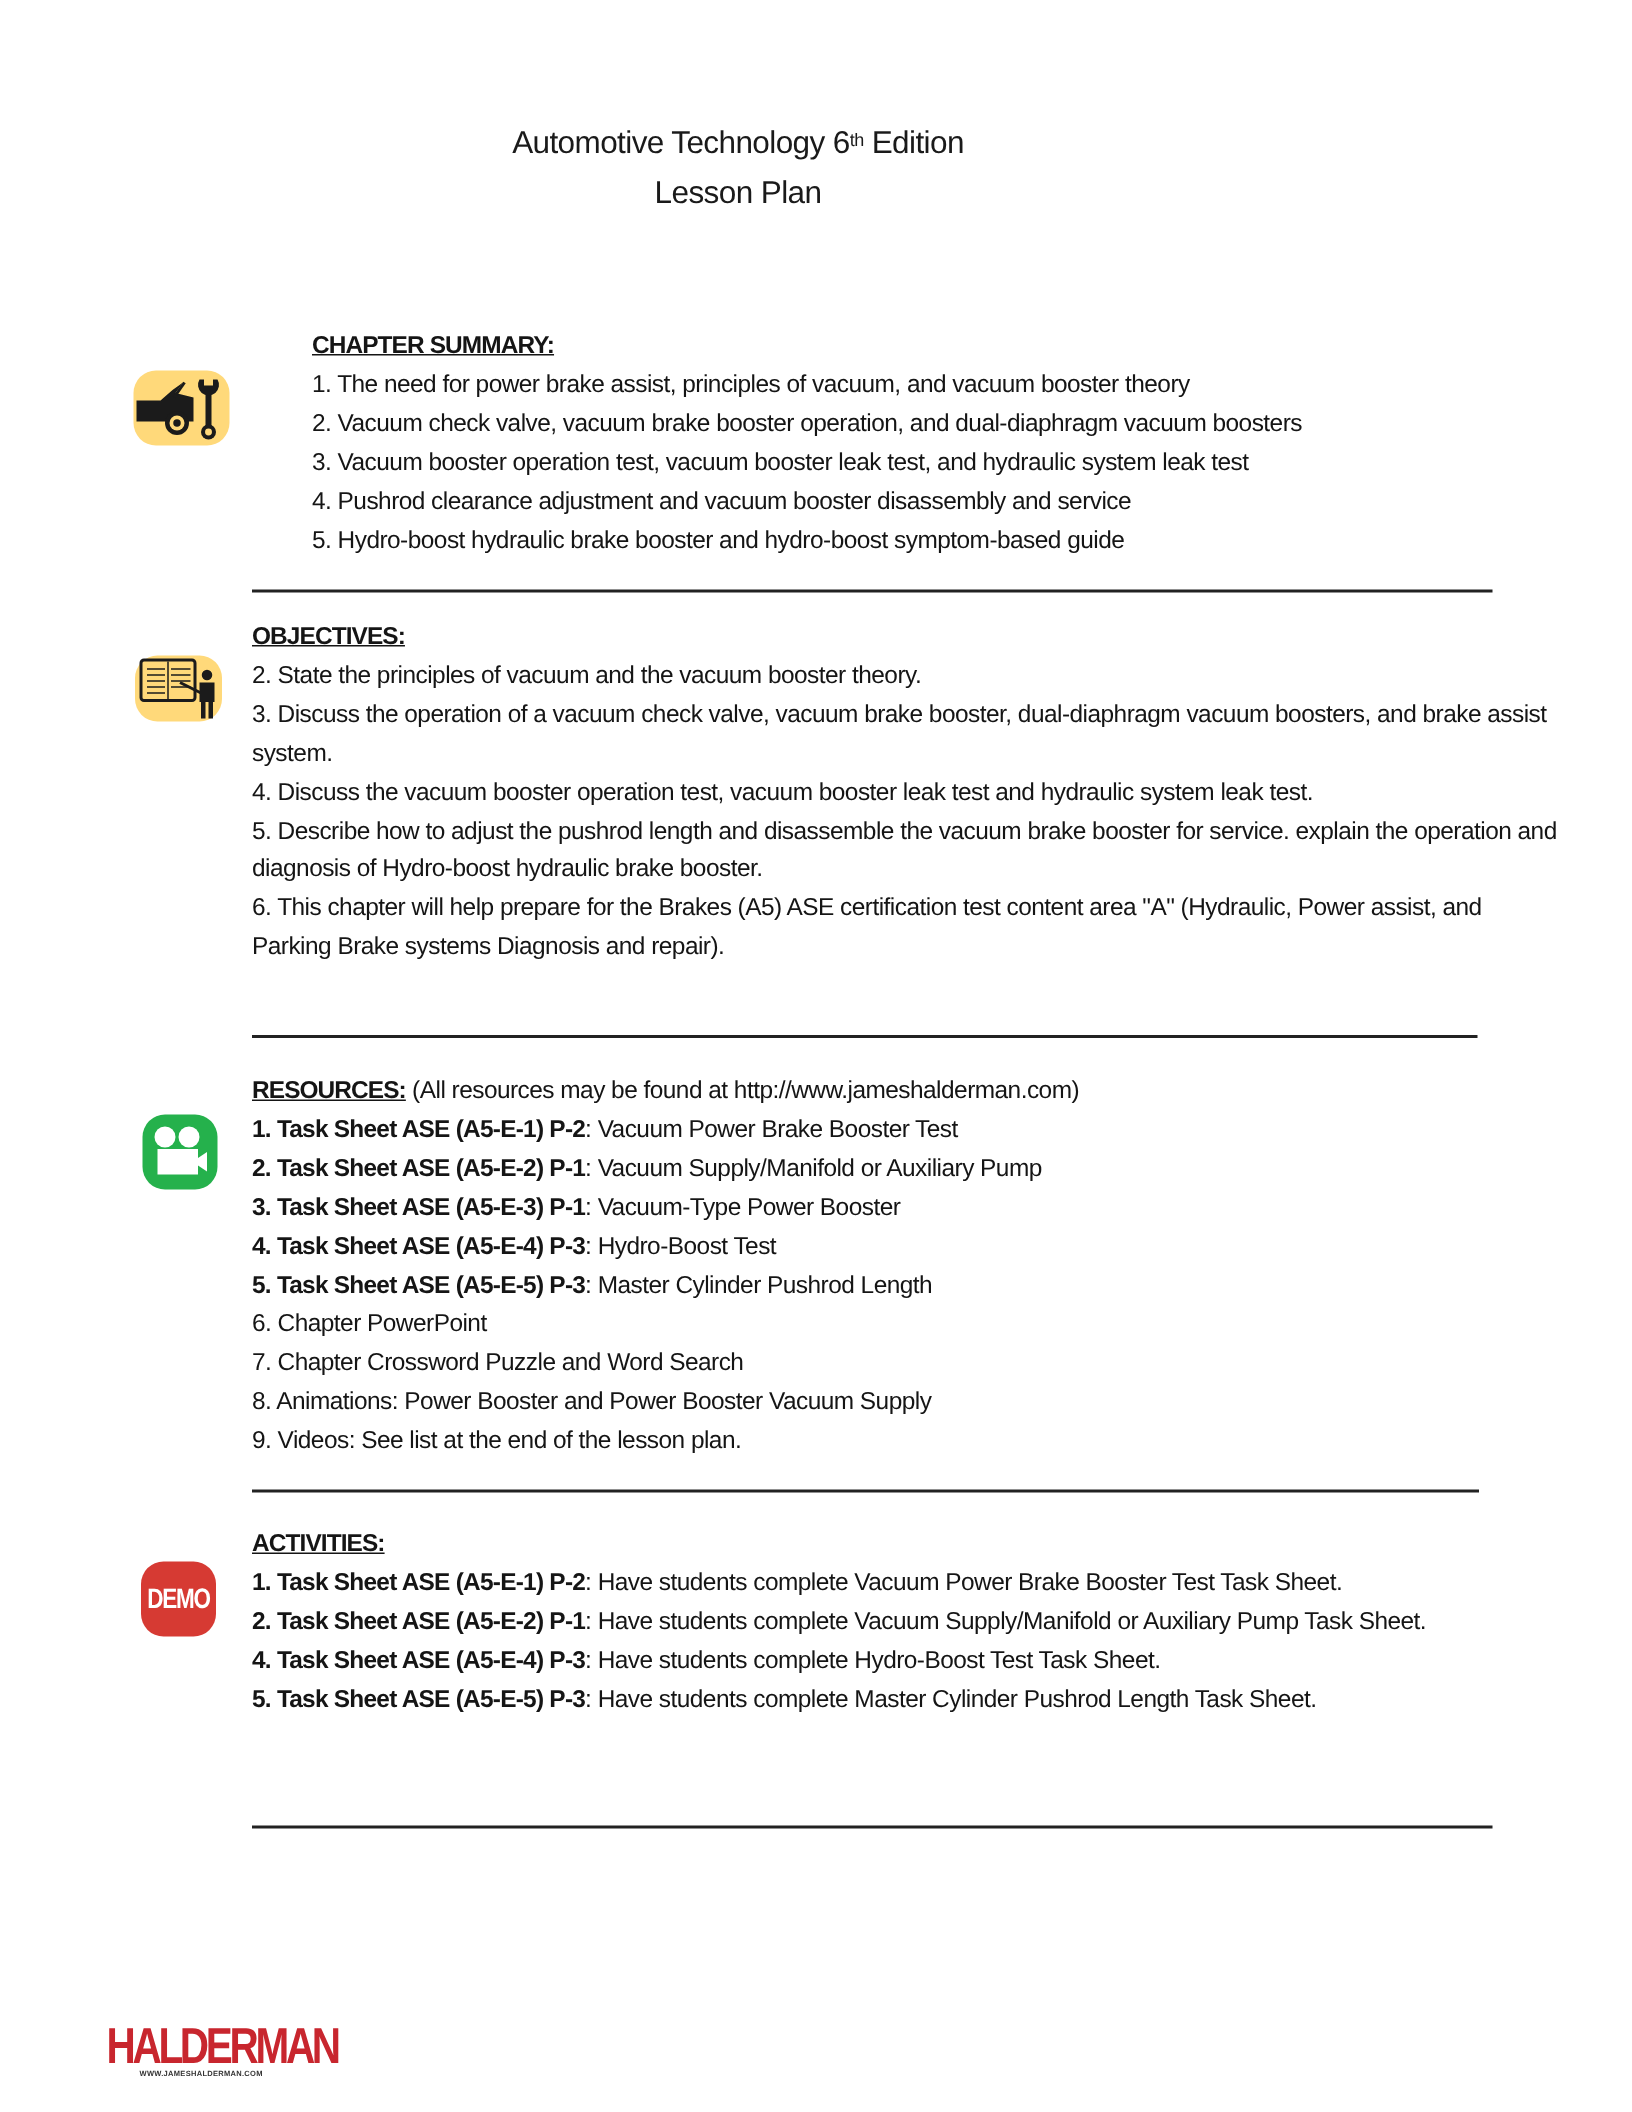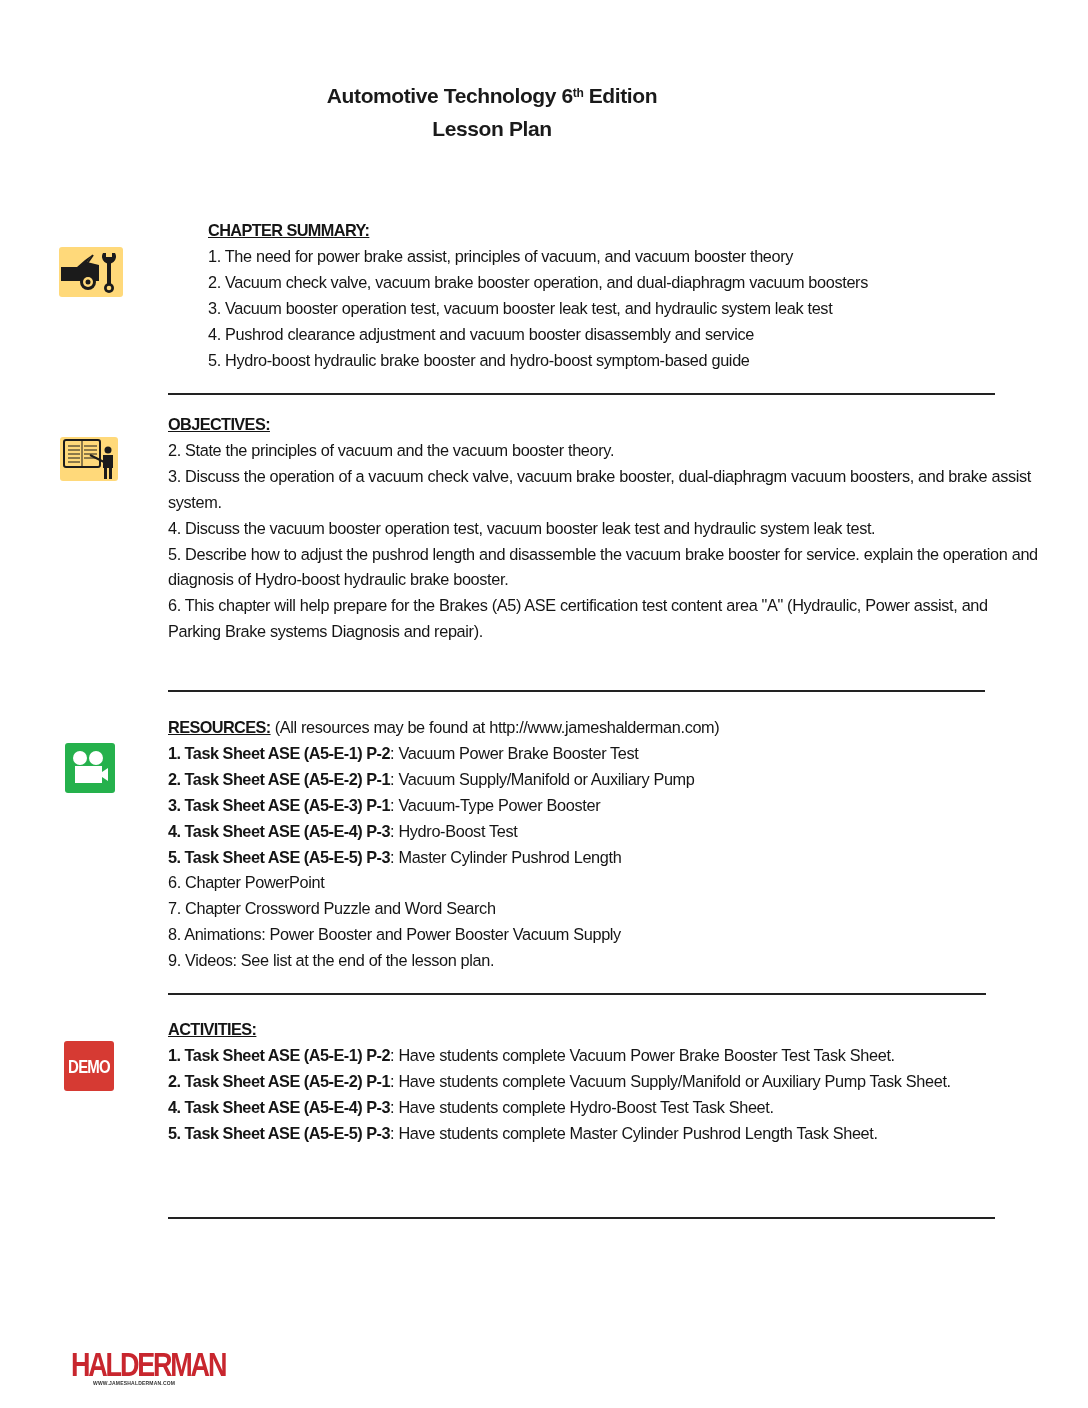--- a/index.html
+++ b/index.html
@@ -1,36 +1,36 @@
 <!DOCTYPE html>
 <html><head>
 <meta charset="utf-8">
 <style>
   html, body { margin:0; padding:0; background:#ffffff; }
   body { width:1088px; height:1408px; position:relative; overflow:hidden;
          font-family:"Liberation Sans Narrow","Liberation Sans", sans-serif; color:#111; }
   .page { position:absolute; left:0; top:0; width:1088px; height:1408px; }
 
   .title-block { position:absolute; left:0; top:80px; width:984px; text-align:center;
-                 font-family:"Liberation Sans", sans-serif; font-weight:bold; font-size:21px;
+                 font-family:"Liberation Sans", sans-serif; font-weight:normal; font-size:21px;
                  letter-spacing:-0.4px; line-height:32.5px; color:#1a1a1a; }
   .title-block sup { font-size:12px; vertical-align:top; position:relative; top:-3px; }
 
   .section { position:absolute; left:168px; font-size:16.3px; line-height:25.9px;
              letter-spacing:-0.35px; color:#151515; }
   .section .heading { font-weight:bold; text-decoration:underline; letter-spacing:-0.6px; }
   .section .heading-rest { font-weight:normal; text-decoration:none; }
   .section .item b { font-weight:bold; letter-spacing:-0.5px; }
   .item { white-space:nowrap; }
   .item.wrap { white-space:normal; }
 
   .divider { position:absolute; height:1.5px; background:#222; left:168px; }
 
   .icon { position:absolute; }
-  .icon-box { border-radius:3px; }
+  .icon-box { border-radius:15px;margin-left:30px; }
 
   .logo { position:absolute; left:39px; top:1348px; width:96px;margin-left:32px; }
   .logo .brand { font-family:"Liberation Sans", sans-serif; font-weight:bold; font-size:27px;
                  color:#c8262e; letter-spacing:-2.2px; transform:scaleY(1.25); transform-origin:top left;
                  line-height:26px; display:block; }
   .logo .url { font-family:"Liberation Sans", sans-serif; font-size:5px; font-weight:bold; color:#333;
                letter-spacing:0.2px; display:block; margin-left:22px; margin-top:6px; }
 </style>
 </head>
 <body>

